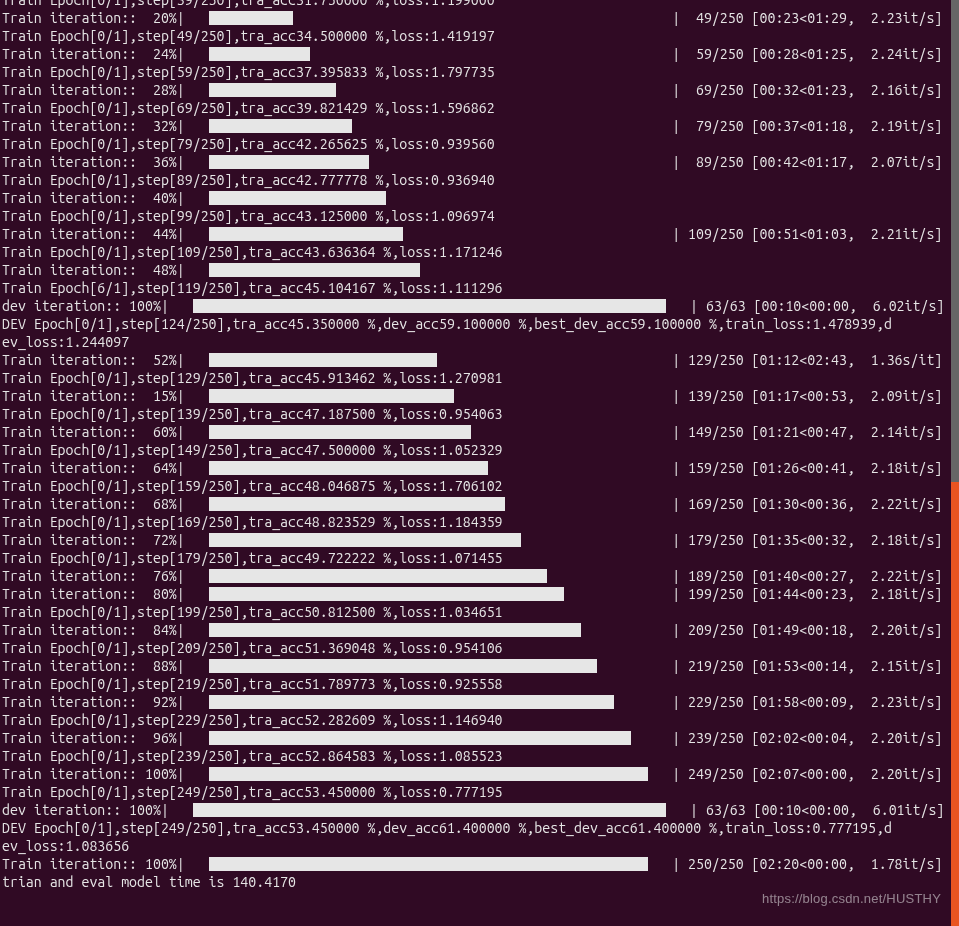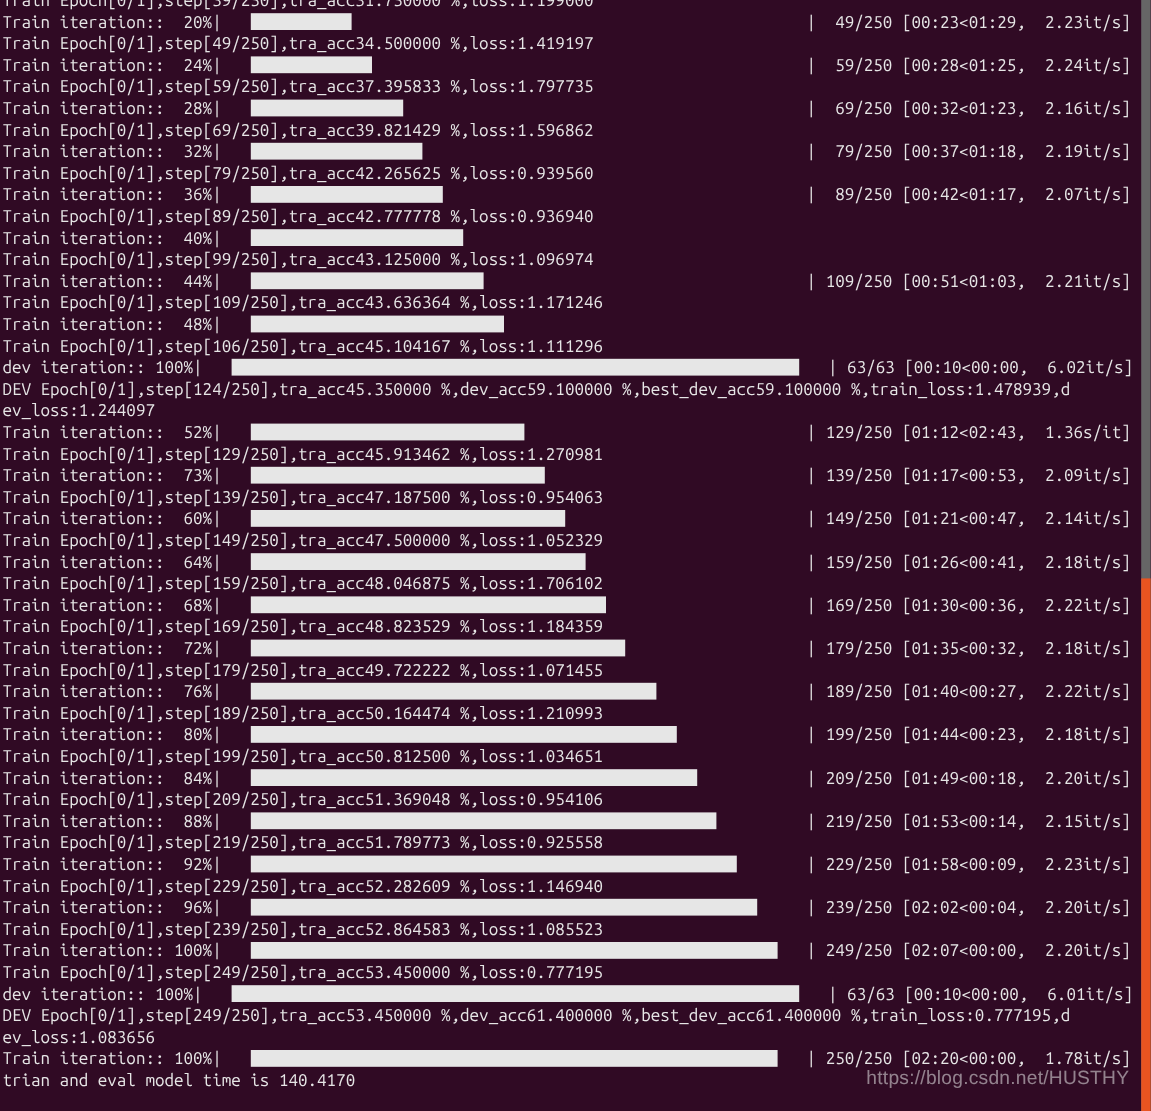--- a/index.html
+++ b/index.html
@@ -6,21 +6,21 @@
   .terminal{width:959px;height:926px;position:relative;overflow:hidden;box-sizing:border-box;padding:0 2px;}
   .scrollbar{position:absolute;right:0;top:0;width:8px;height:100%;background:#666;}
   .scrollbar-thumb{position:absolute;right:0;top:482px;width:8px;height:444px;background:#e95420;}
   .line{white-space:pre;}
   .prog-line{display:flex;white-space:pre;gap:24px;}
   .prog-label{flex:0 0 auto;}
   .prog-bar{flex:0 0 auto;}
   .prog-fill{display:inline-block;height:14px;vertical-align:-2px;background:#e6e6e6;}
   .prog-empty{display:inline-block;height:14px;vertical-align:-2px;}
   .prog-tail{flex:0 0 auto;}
-  .watermark{position:absolute;right:18px;bottom:18px;color:rgba(230,230,230,0.55);font-family:Arial,Helvetica,sans-serif;font-size:16px;letter-spacing:0.2px;}
+  .watermark{position:absolute;right:18px;bottom:18px;color:rgba(230,230,230,0.55);font-family:Arial,Helvetica,sans-serif;font-size:13px;letter-spacing:0.2px;}
 </style>
 </head>
 <body>
 
 <div class="terminal">
   <div id="lines">
       <div class="line" style="margin-top: -9px;">Train Epoch[0/1],step[39/250],tra_acc31.750000 %,loss:1.199000</div>
       <div class="prog-line"><span class="prog-label">Train iteration::  20%|</span><span class="prog-bar"><span class="prog-fill" style="width: 84.5px;"></span><span class="prog-empty" style="width: 354.9px;"></span></span><span class="prog-tail">|  49/250 [00:23&lt;01:29,  2.23it/s]</span></div>
       <div class="line">Train Epoch[0/1],step[49/250],tra_acc34.500000 %,loss:1.419197</div>
       <div class="prog-line"><span class="prog-label">Train iteration::  24%|</span><span class="prog-bar"><span class="prog-fill" style="width: 101.4px;"></span><span class="prog-empty" style="width: 338px;"></span></span><span class="prog-tail">|  59/250 [00:28&lt;01:25,  2.24it/s]</span></div>
@@ -29,38 +29,37 @@
       <div class="line">Train Epoch[0/1],step[69/250],tra_acc39.821429 %,loss:1.596862</div>
       <div class="prog-line"><span class="prog-label">Train iteration::  32%|</span><span class="prog-bar"><span class="prog-fill" style="width: 143.65px;"></span><span class="prog-empty" style="width: 295.75px;"></span></span><span class="prog-tail">|  79/250 [00:37&lt;01:18,  2.19it/s]</span></div>
       <div class="line">Train Epoch[0/1],step[79/250],tra_acc42.265625 %,loss:0.939560</div>
       <div class="prog-line"><span class="prog-label">Train iteration::  36%|</span><span class="prog-bar"><span class="prog-fill" style="width: 160.55px;"></span><span class="prog-empty" style="width: 278.85px;"></span></span><span class="prog-tail">|  89/250 [00:42&lt;01:17,  2.07it/s]</span></div>
       <div class="line">Train Epoch[0/1],step[89/250],tra_acc42.777778 %,loss:0.936940</div>
       <div class="prog-line"><span class="prog-label">Train iteration::  40%|</span><span class="prog-bar"><span class="prog-fill" style="width: 177.45px;"></span><span class="prog-empty" style="width: 261.95px;"></span></span></div>
       <div class="line">Train Epoch[0/1],step[99/250],tra_acc43.125000 %,loss:1.096974</div>
       <div class="prog-line"><span class="prog-label">Train iteration::  44%|</span><span class="prog-bar"><span class="prog-fill" style="width: 194.35px;"></span><span class="prog-empty" style="width: 245.05px;"></span></span><span class="prog-tail">| 109/250 [00:51&lt;01:03,  2.21it/s]</span></div>
       <div class="line">Train Epoch[0/1],step[109/250],tra_acc43.636364 %,loss:1.171246</div>
       <div class="prog-line"><span class="prog-label">Train iteration::  48%|</span><span class="prog-bar"><span class="prog-fill" style="width: 211.25px;"></span><span class="prog-empty" style="width: 228.15px;"></span></span></div>
-      <div class="line">Train Epoch[0/1],step[106/250],tra_acc45.104167 %,loss:1.111296</div>
+      <div class="line">Train Epoch[6/1],step[119/250],tra_acc45.104167 %,loss:1.111296</div>
       <div class="prog-line"><span class="prog-label">dev iteration:: 100%|</span><span class="prog-bar"><span class="prog-fill" style="width: 473.2px;"></span><span class="prog-empty" style="width: 0px;"></span></span><span class="prog-tail">| 63/63 [00:10&lt;00:00,  6.02it/s]</span></div>
       <div class="line">DEV Epoch[0/1],step[124/250],tra_acc45.350000 %,dev_acc59.100000 %,best_dev_acc59.100000 %,train_loss:1.478939,d</div>
       <div class="line">ev_loss:1.244097</div>
       <div class="prog-line"><span class="prog-label">Train iteration::  52%|</span><span class="prog-bar"><span class="prog-fill" style="width: 228.15px;"></span><span class="prog-empty" style="width: 211.25px;"></span></span><span class="prog-tail">| 129/250 [01:12&lt;02:43,  1.36s/it]</span></div>
       <div class="line">Train Epoch[0/1],step[129/250],tra_acc45.913462 %,loss:1.270981</div>
-      <div class="prog-line"><span class="prog-label">Train iteration::  73%|</span><span class="prog-bar"><span class="prog-fill" style="width: 245.05px;"></span><span class="prog-empty" style="width: 194.35px;"></span></span><span class="prog-tail">| 139/250 [01:17&lt;00:53,  2.09it/s]</span></div>
+      <div class="prog-line"><span class="prog-label">Train iteration::  15%|</span><span class="prog-bar"><span class="prog-fill" style="width: 245.05px;"></span><span class="prog-empty" style="width: 194.35px;"></span></span><span class="prog-tail">| 139/250 [01:17&lt;00:53,  2.09it/s]</span></div>
       <div class="line">Train Epoch[0/1],step[139/250],tra_acc47.187500 %,loss:0.954063</div>
       <div class="prog-line"><span class="prog-label">Train iteration::  60%|</span><span class="prog-bar"><span class="prog-fill" style="width: 261.95px;"></span><span class="prog-empty" style="width: 177.45px;"></span></span><span class="prog-tail">| 149/250 [01:21&lt;00:47,  2.14it/s]</span></div>
       <div class="line">Train Epoch[0/1],step[149/250],tra_acc47.500000 %,loss:1.052329</div>
       <div class="prog-line"><span class="prog-label">Train iteration::  64%|</span><span class="prog-bar"><span class="prog-fill" style="width: 278.85px;"></span><span class="prog-empty" style="width: 160.55px;"></span></span><span class="prog-tail">| 159/250 [01:26&lt;00:41,  2.18it/s]</span></div>
       <div class="line">Train Epoch[0/1],step[159/250],tra_acc48.046875 %,loss:1.706102</div>
       <div class="prog-line"><span class="prog-label">Train iteration::  68%|</span><span class="prog-bar"><span class="prog-fill" style="width: 295.75px;"></span><span class="prog-empty" style="width: 143.65px;"></span></span><span class="prog-tail">| 169/250 [01:30&lt;00:36,  2.22it/s]</span></div>
       <div class="line">Train Epoch[0/1],step[169/250],tra_acc48.823529 %,loss:1.184359</div>
       <div class="prog-line"><span class="prog-label">Train iteration::  72%|</span><span class="prog-bar"><span class="prog-fill" style="width: 312.65px;"></span><span class="prog-empty" style="width: 126.75px;"></span></span><span class="prog-tail">| 179/250 [01:35&lt;00:32,  2.18it/s]</span></div>
       <div class="line">Train Epoch[0/1],step[179/250],tra_acc49.722222 %,loss:1.071455</div>
       <div class="prog-line"><span class="prog-label">Train iteration::  76%|</span><span class="prog-bar"><span class="prog-fill" style="width: 338px;"></span><span class="prog-empty" style="width: 101.4px;"></span></span><span class="prog-tail">| 189/250 [01:40&lt;00:27,  2.22it/s]</span></div>
-      <div class="line">Train Epoch[0/1],step[189/250],tra_acc50.164474 %,loss:1.210993</div>
       <div class="prog-line"><span class="prog-label">Train iteration::  80%|</span><span class="prog-bar"><span class="prog-fill" style="width: 354.9px;"></span><span class="prog-empty" style="width: 84.5px;"></span></span><span class="prog-tail">| 199/250 [01:44&lt;00:23,  2.18it/s]</span></div>
       <div class="line">Train Epoch[0/1],step[199/250],tra_acc50.812500 %,loss:1.034651</div>
       <div class="prog-line"><span class="prog-label">Train iteration::  84%|</span><span class="prog-bar"><span class="prog-fill" style="width: 371.8px;"></span><span class="prog-empty" style="width: 67.6px;"></span></span><span class="prog-tail">| 209/250 [01:49&lt;00:18,  2.20it/s]</span></div>
       <div class="line">Train Epoch[0/1],step[209/250],tra_acc51.369048 %,loss:0.954106</div>
       <div class="prog-line"><span class="prog-label">Train iteration::  88%|</span><span class="prog-bar"><span class="prog-fill" style="width: 388.7px;"></span><span class="prog-empty" style="width: 50.7px;"></span></span><span class="prog-tail">| 219/250 [01:53&lt;00:14,  2.15it/s]</span></div>
       <div class="line">Train Epoch[0/1],step[219/250],tra_acc51.789773 %,loss:0.925558</div>
       <div class="prog-line"><span class="prog-label">Train iteration::  92%|</span><span class="prog-bar"><span class="prog-fill" style="width: 405.6px;"></span><span class="prog-empty" style="width: 33.8px;"></span></span><span class="prog-tail">| 229/250 [01:58&lt;00:09,  2.23it/s]</span></div>
       <div class="line">Train Epoch[0/1],step[229/250],tra_acc52.282609 %,loss:1.146940</div>
       <div class="prog-line"><span class="prog-label">Train iteration::  96%|</span><span class="prog-bar"><span class="prog-fill" style="width: 422.5px;"></span><span class="prog-empty" style="width: 16.9px;"></span></span><span class="prog-tail">| 239/250 [02:02&lt;00:04,  2.20it/s]</span></div>
       <div class="line">Train Epoch[0/1],step[239/250],tra_acc52.864583 %,loss:1.085523</div>

